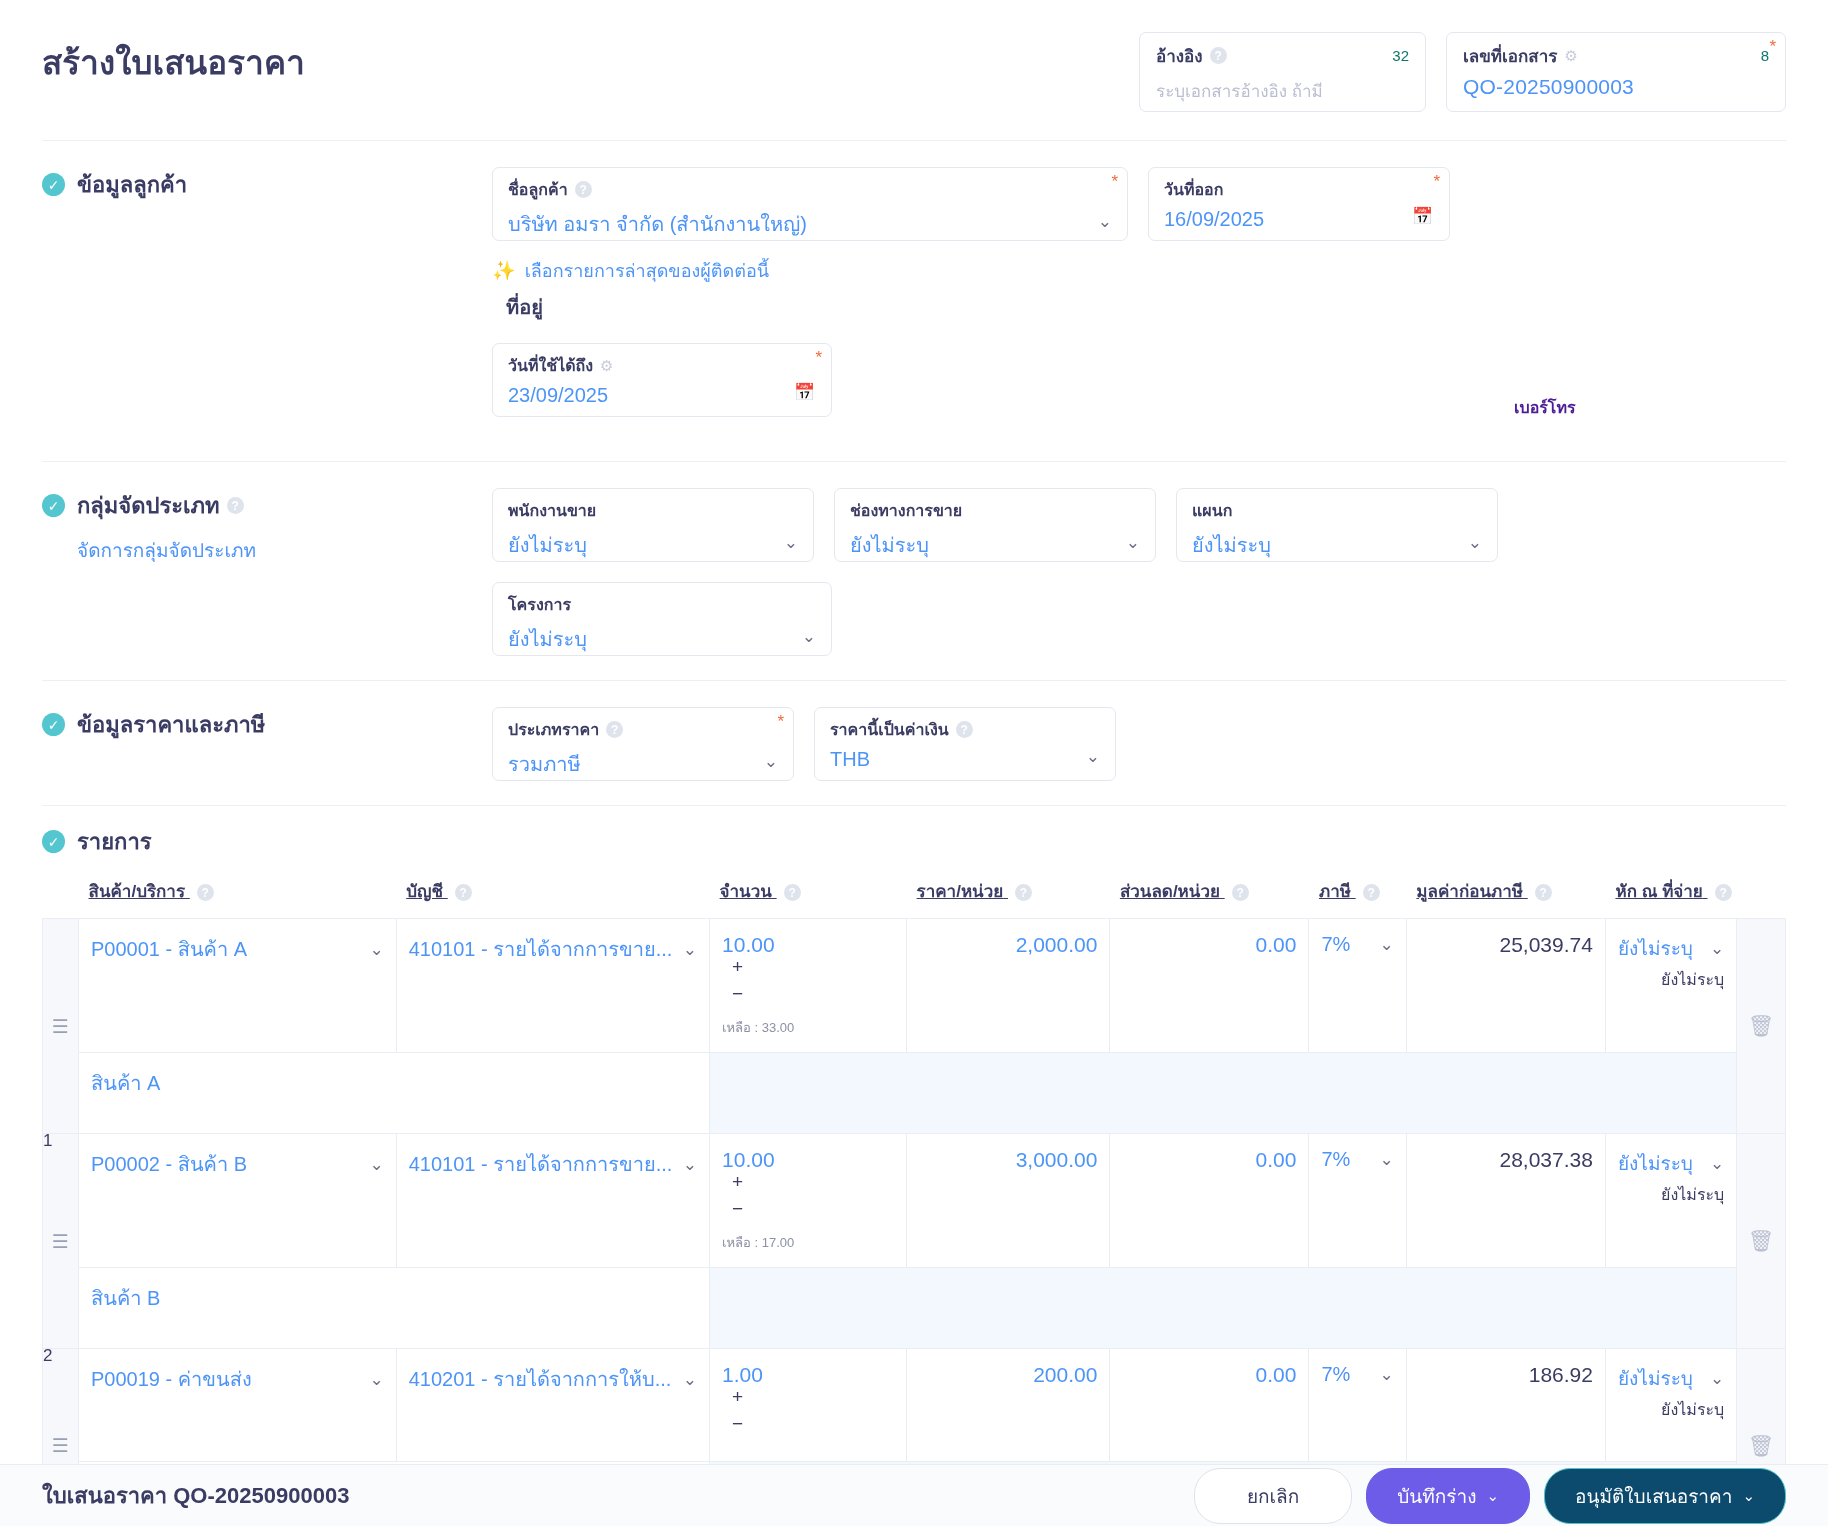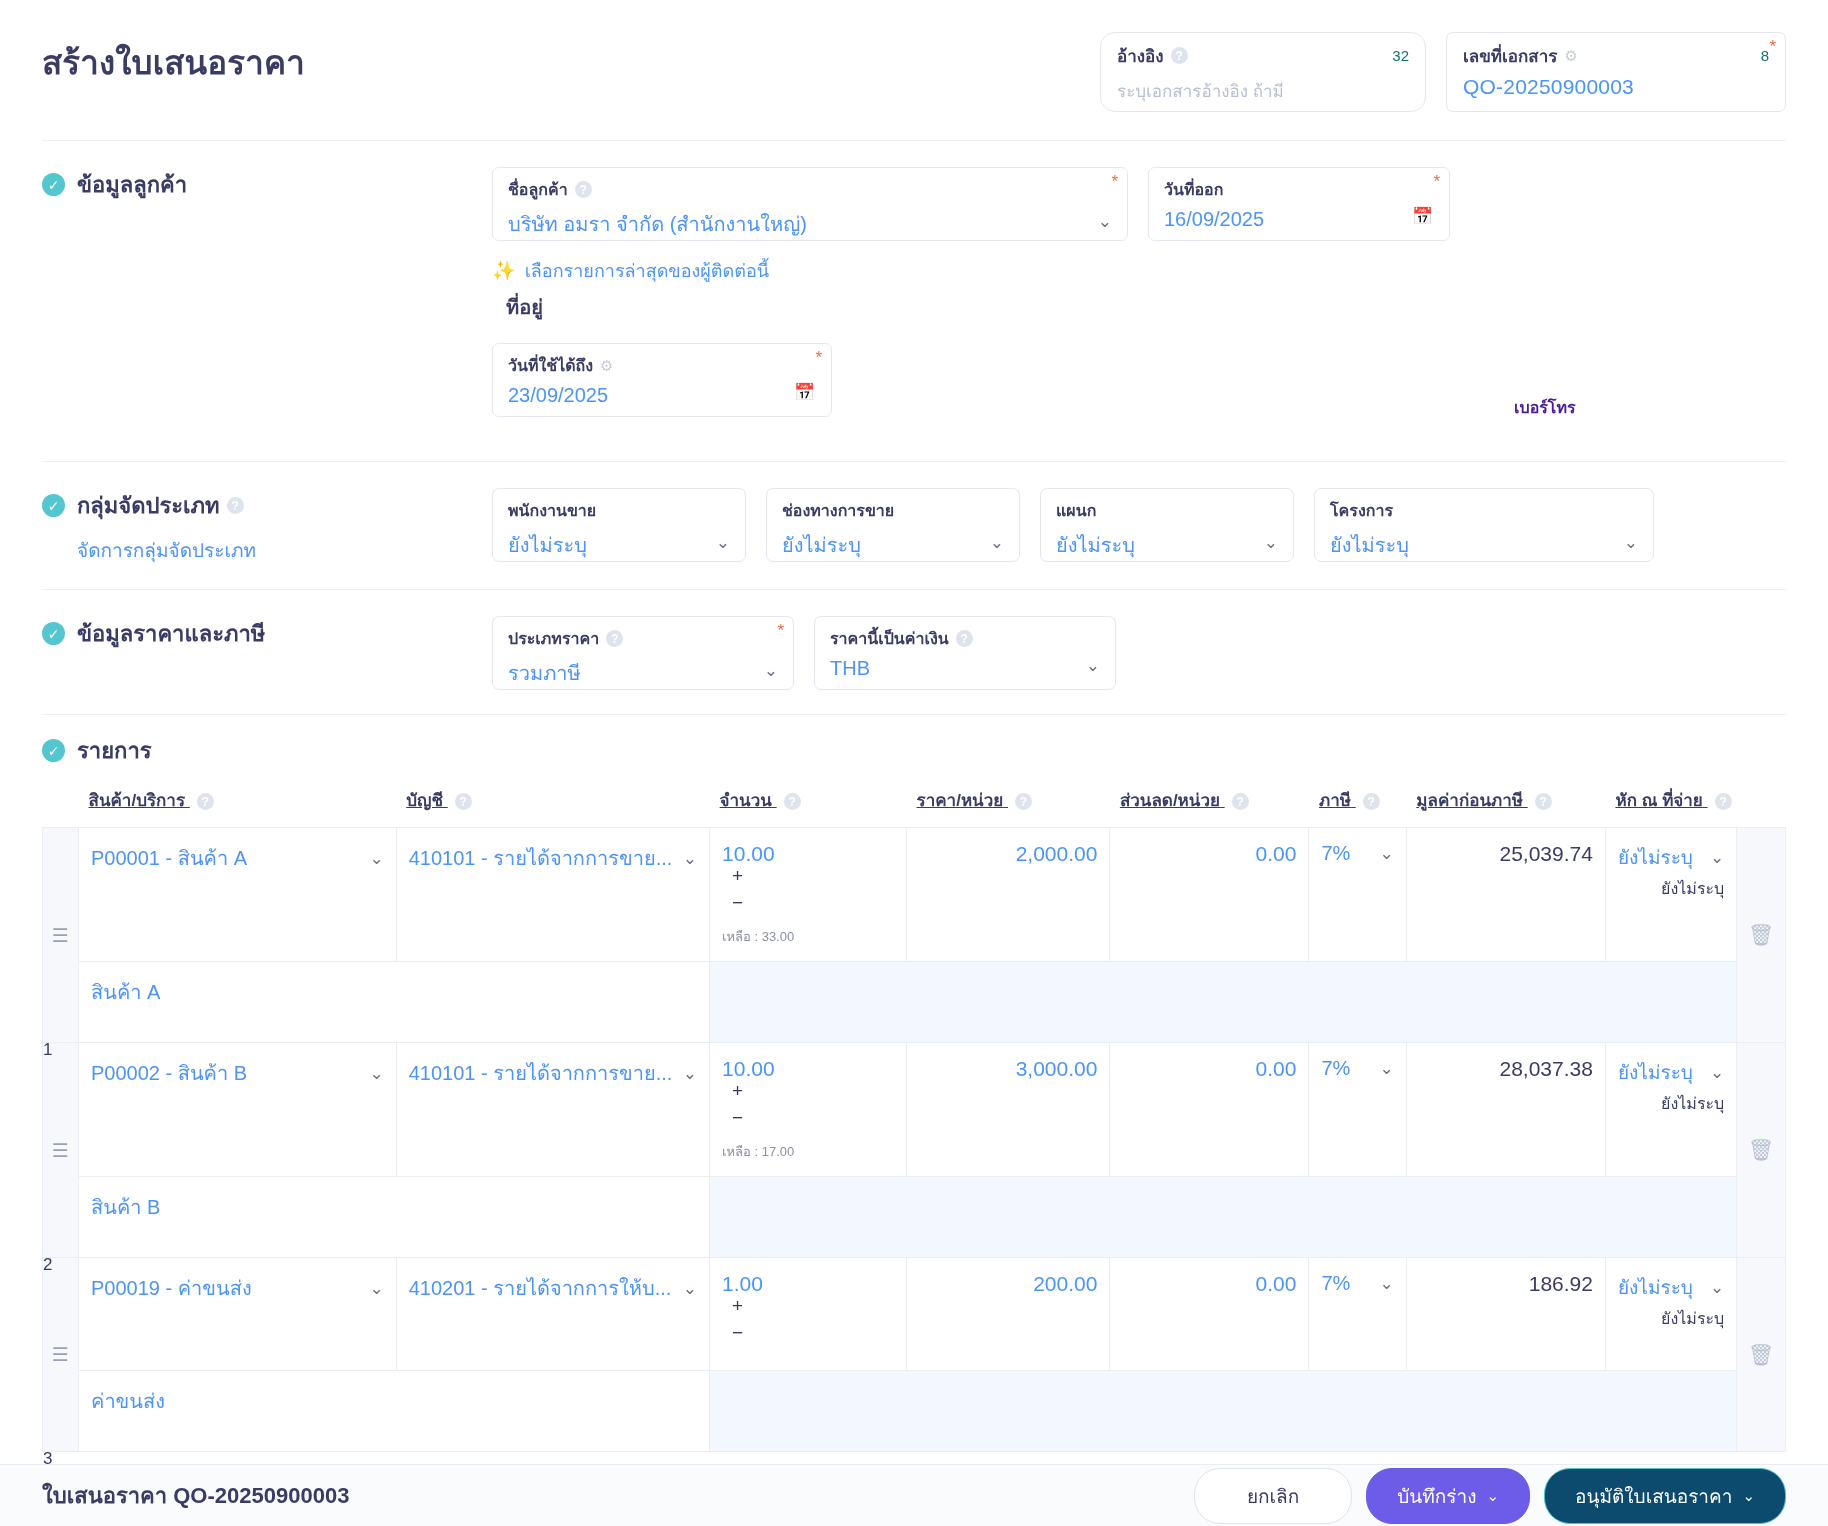--- a/index.html
+++ b/index.html
@@ -16,21 +16,21 @@
   .header { display:flex; align-items:flex-start; padding: 24px 42px 0 42px; }
   .page-title {
     font-size: 33px; font-weight: 700; color: #3a3c63; letter-spacing:.2px;
     line-height: 1.5; flex: 1; padding-top: 14px;
   }
   .header-fields { display:flex; gap: 20px; padding-top: 8px; }
   .field-box {
     border:1px solid #e4e7ee; border-radius:7px; background:#fff;
     padding: 9px 16px 12px 16px; position: relative;
   }
-  .fb-ref { width: 326px; height: 80px; border-radius: 15px; }
+  .fb-ref { width: 287px; height: 80px; }
   .fb-doc { width: 340px; height: 80px; }
   .fb-row { display:flex; align-items:center; }
   .fb-label { font-size:17px; font-weight:700; color:#3a3c63; }
   .fb-counter { margin-left:auto; font-size:15px; color:#0f766e; }
   .fb-value { font-size:21px; color:#4d94f7; margin-top:6px; letter-spacing:.2px; }
   .fb-placeholder { font-size:17px; color:#b9bfd0; margin-top:8px; }
   .req-star { color:#ef6c3b; font-size:17px; position:absolute; right:9px; top:4px; }
 
   .help-icon {
     display:inline-flex; align-items:center; justify-content:center;
@@ -61,21 +61,21 @@
   }
   .inp-label { font-size:16px; font-weight:700; color:#3a3c63; display:flex; align-items:center; }
   .inp-value { font-size:20px; color:#4d94f7; margin-top:6px; }
   .inp-row { display:flex; align-items:center; }
   .chev { margin-left:auto; color:#6b7184; font-size:17px; padding-left:10px; }
   .cal-icon { margin-left:auto; color:#3a3c63; font-size:17px; }
 
   .w-cust { width: 636px; }
   .w-date { width: 302px; }
   .w-doc2 { width: 340px; }
-  .w-cls  { width: 254px; }
+  .w-cls  { width: 322px; }
   .w-cls4 { width: 340px; }
   .w-price{ width: 302px; }
 
   .magic-line { display:flex; align-items:center; gap:9px; margin-top:15px; font-size:18px; color:#4d94f7; }
   .magic-icon { color:#4d94f7; font-size:19px; }
   .addr-row { display:flex; margin-top:6px; }
   .addr-label { font-size:20px; font-weight:700; color:#3a3c63; margin-left:14px; }
   .phone-label { font-size:16px; font-weight:700; color:#4c1d95; }
 
   .cust-block { width: 636px; }

